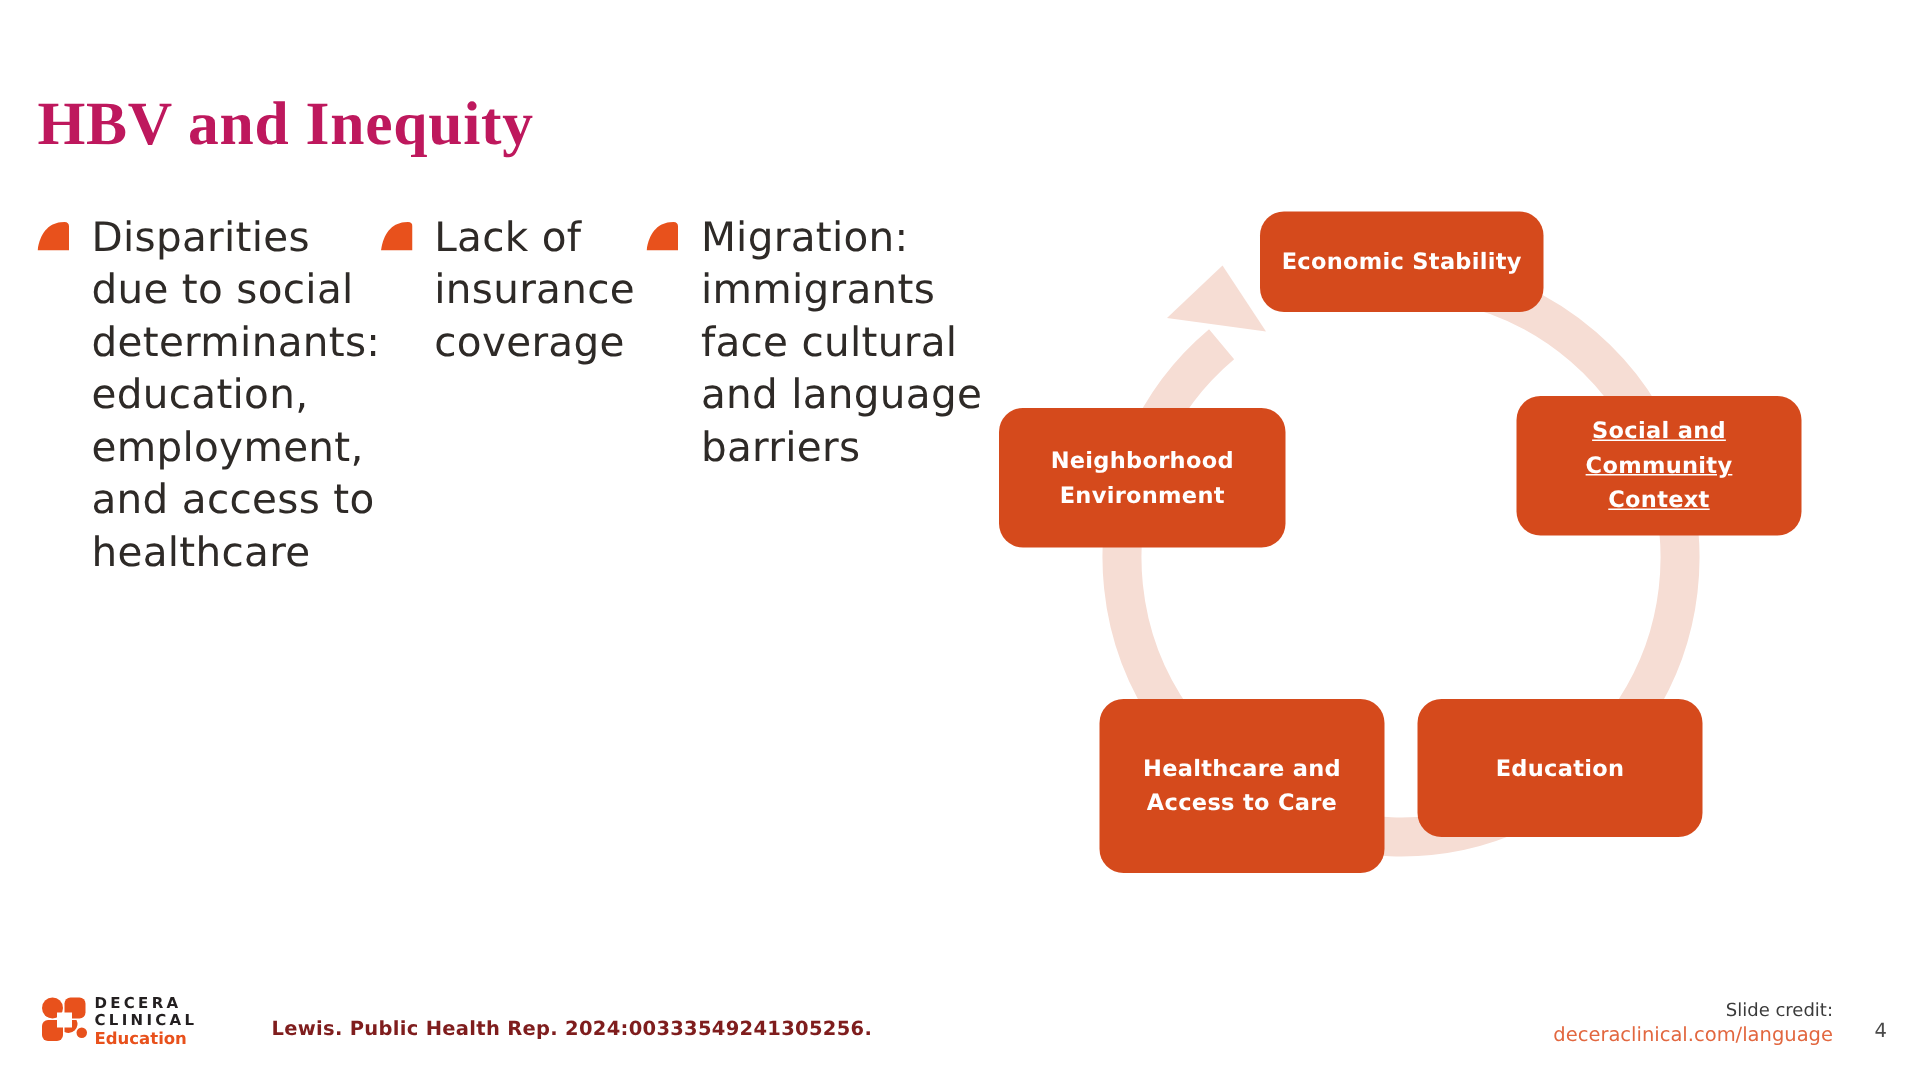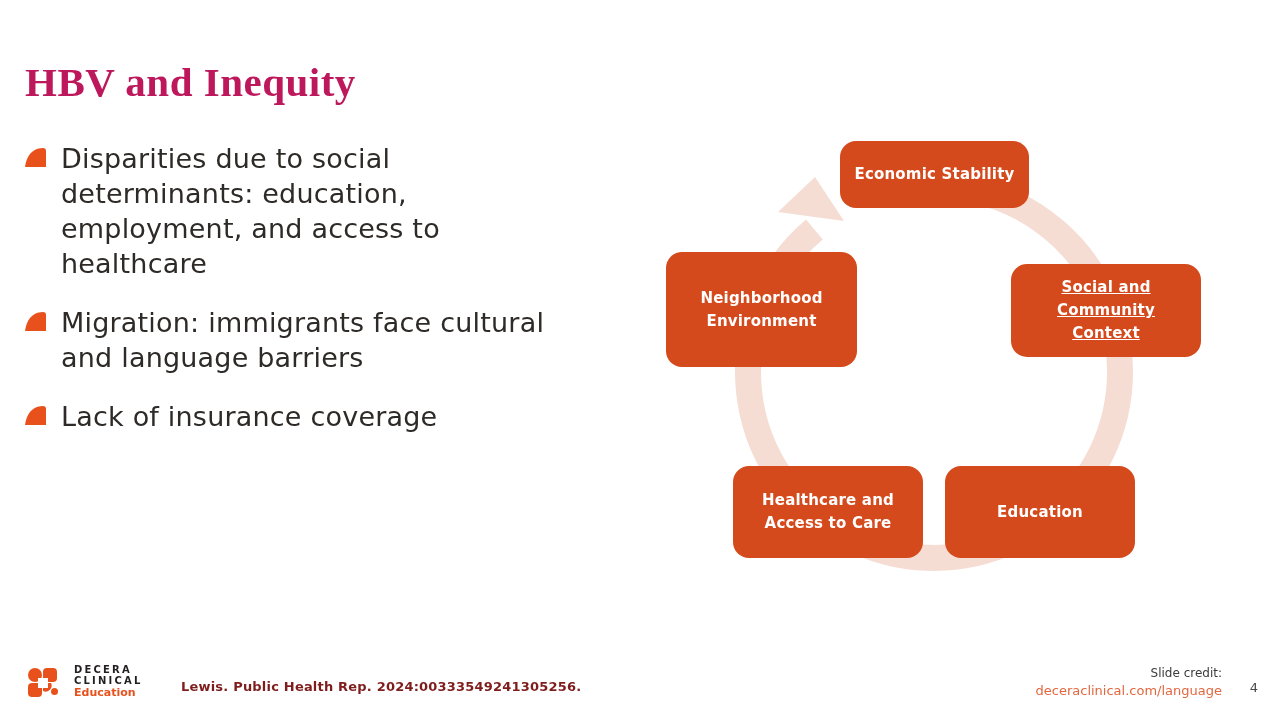--- a/index.html
+++ b/index.html
@@ -9,21 +9,21 @@
   }
 
   
   .title {
     position:absolute; left:25px; top:58px;
     font-family:"Liberation Serif","DejaVu Serif",serif;
     font-weight:700; font-size:41px; color:#be185d; letter-spacing:.5px;
   }
 
   
-  .bullets { position:absolute; left:25px; top:141px; width:630px; display:flex; flex-direction:column; gap:24px; }
+  .bullets { position:absolute; left:25px; top:141px; width:630px; display:flex; flex-direction:row; }
   .bullet { display:flex; gap:15px; align-items:flex-start; }
   .bullet-marker { flex:0 0 auto; margin-top:7px; }
   .bullet-marker path { fill: var(--accent-orange, #E8511C); }
   .bullet-text {
     font-size:27px; line-height:35px; color:#2e2a27;
     white-space:pre-line; letter-spacing:.2px;
   }
 
   
   .diagram { position:absolute; left:650px; top:135px; width:580px; height:440px; }
@@ -32,25 +32,25 @@
   .ring-head { fill: var(--ring-pink, #F6DDD4); }
   .node {
     position:absolute; background: var(--box-orange, #D54A1C); border-radius:16px;
     color:#ffffff; font-weight:700; font-size:15px; line-height:23px;
     display:flex; align-items:center; justify-content:center;
     text-align:center; white-space:pre-line; letter-spacing:.2px;
   }
   .node-economic      { left:190px; top:6px;   width:189px; height:67px; }
   .node-social        { left:361px; top:129px; width:190px; height:93px;text-decoration:underline; }
   .node-education     { left:295px; top:331px; width:190px; height:92px; }
-  .node-healthcare    { left:83px;  top:331px; width:190px; height:92px; }
-  .node-neighborhood  { left:16px;  top:117px; width:191px; height:115px; }
+  .node-healthcare    { left:83px;  top:331px; width:190px; height:116px; }
+  .node-neighborhood  { left:16px;  top:137px; width:191px; height:93px; }
 
   
-  .logo { position:absolute; left:28px; top:661px; display:flex; gap:15px; align-items:flex-end; }
+  .logo { position:absolute; left:28px; top:661px; display:flex; gap:4px; align-items:center; }
   .logo-mark .blob { fill: var(--accent-orange, #E8511C); }
   .logo-lines { padding-top:3px; }
   .logo-line1, .logo-line2 {
     font-size:10px; font-weight:700; letter-spacing:2.2px; color:#231f20; line-height:11px;
   }
   .logo-line3 {
     font-size:11px; font-weight:700; color: var(--accent-orange, #E8511C); line-height:12px; margin-top:1px;
   }
   .citation { position:absolute; left:181px; top:679px; font-size:13px; color:#7f1d1d; letter-spacing:.2px;font-weight:bold; }
   .credit { position:absolute; right:58px; top:666px; text-align:right; }
@@ -72,28 +72,28 @@
       </svg>
       <div class="bullet-text">Disparities due to social
 determinants: education,
 employment, and access to
 healthcare</div>
     </div>
     <div class="bullet">
       <svg class="bullet-marker" width="21" height="19" viewBox="0 0 21 19">
         <path d="M0 19 C 1.5 8 7 1 15.5 0.2 L 18 0 Q 21 0 21 3 L 21 19 Z"></path>
       </svg>
-      <div class="bullet-text">Migration: immigrants face cultural
-and language barriers</div>
+      <div class="bullet-text">Lack of insurance coverage</div>
     </div>
     <div class="bullet">
       <svg class="bullet-marker" width="21" height="19" viewBox="0 0 21 19">
         <path d="M0 19 C 1.5 8 7 1 15.5 0.2 L 18 0 Q 21 0 21 3 L 21 19 Z"></path>
       </svg>
-      <div class="bullet-text">Lack of insurance coverage</div>
+      <div class="bullet-text">Migration: immigrants face cultural
+and language barriers</div>
     </div>
   </div>
 
   <div class="diagram">
     <svg class="ring-svg" width="580" height="440" viewBox="0 0 580 440">
       <path class="ring-arc" d="M 235.8 57.3 A 186 186 0 1 1 164.4 94.5"></path>
       <polygon class="ring-head" points="165,42 194,86 128,77"></polygon>
     </svg>
     <div class="node node-economic">Economic Stability</div>
     <div class="node node-social">Social and

